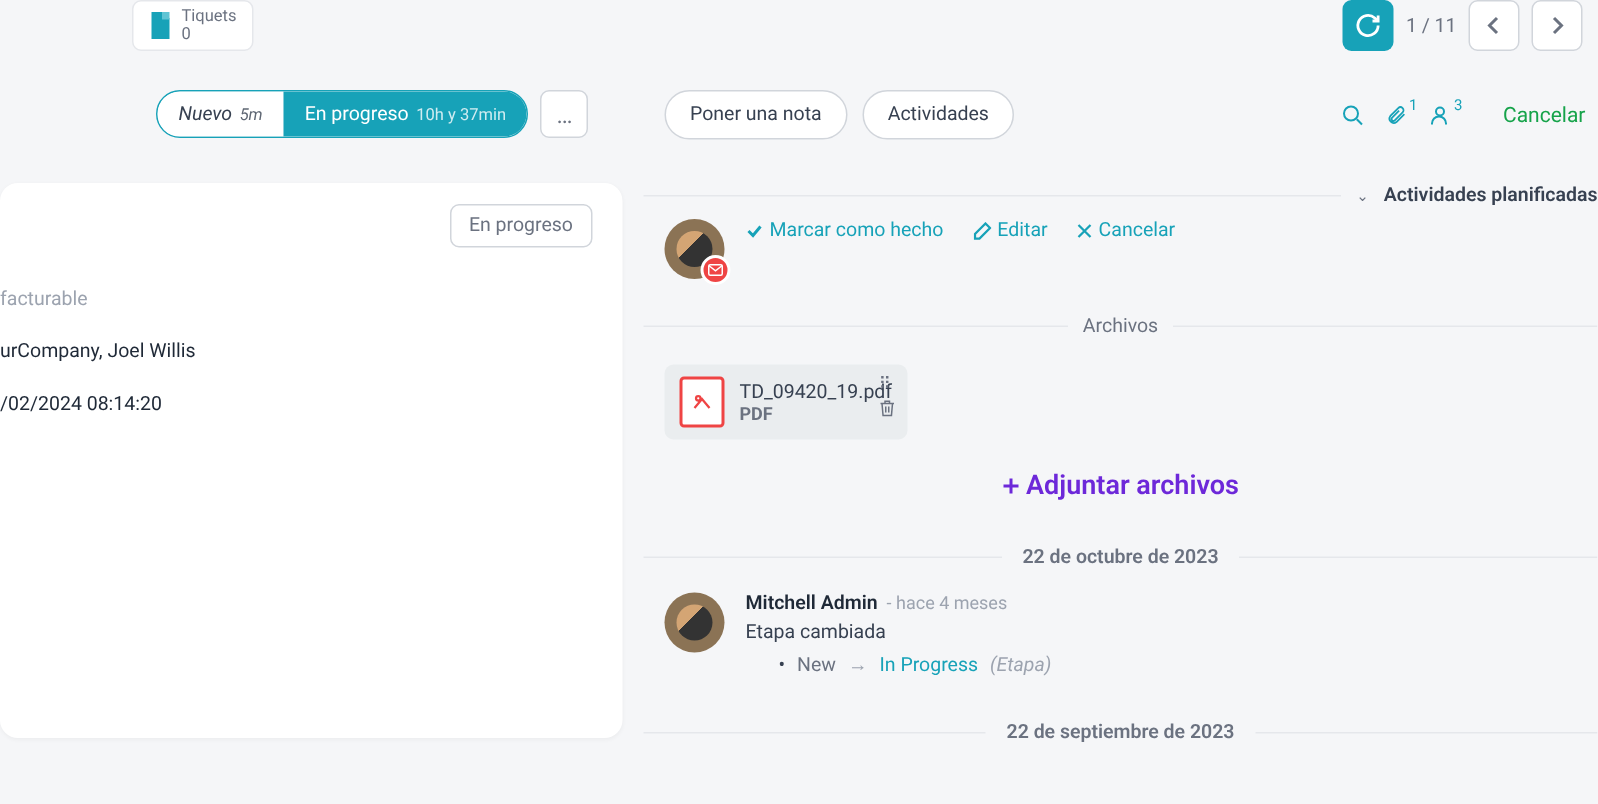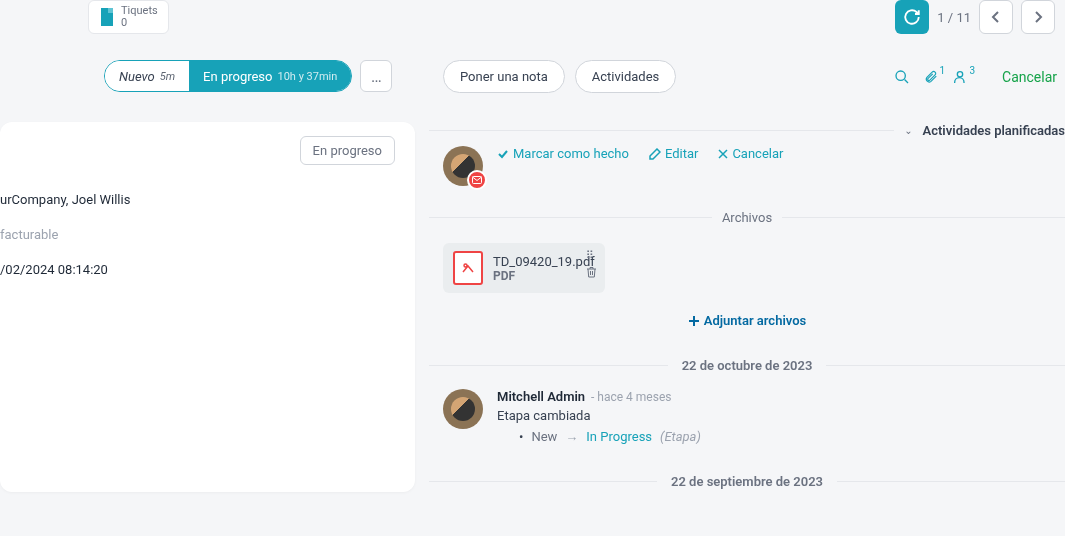--- a/index.html
+++ b/index.html
@@ -57,21 +57,21 @@
     .upload-ic { color: #17a2b8; border: 1px solid #17a2b8; border-radius: 3px; width: 16px; height: 16px; display: inline-flex; align-items: center; justify-content: center; font-size: 10px; cursor: pointer; }
     .activity-actions { display: flex; gap: 20px; color: #17a2b8; font-size: 13px; }
     .activity-actions span { cursor: pointer; display: flex; gap: 4px; align-items: center; }
     
     .file-chip { display: inline-flex; align-items: center; gap: 10px; background: #eaedef; border-radius: 6px; padding: 8px 10px; margin: 10px 0 10px 14px; position: relative; }
     .file-icon { width: 30px; height: 34px; border: 2px solid #ef4444; border-radius: 3px; display: flex; align-items: center; justify-content: center; color: #ef4444; font-size: 16px; background: #fff; }
     .file-meta { font-size: 13px; color: #374151; }
     .file-meta .sub { font-size: 12px; color: #6b7280; font-weight: bold; }
     .file-actions { position: absolute; right: 8px; top: 6px; display: flex; flex-direction: column; gap: 4px; color: #6b7280; font-size: 11px; cursor: pointer; }
     
-    .attach-link { text-align: center; color: #0369a1; font-size: 13px; font-weight: 600; cursor: pointer; margin: 10px 0 20px; display: flex; justify-content: center; gap: 4px; align-items: center; }
+    .attach-link { text-align: center; color: #6d28d9; font-size: 18px; font-weight: 600; cursor: pointer; margin: 10px 0 20px; display: flex; justify-content: center; gap: 4px; align-items: center; }
     
     .log-row { display: flex; gap: 14px; padding: 0 14px; margin-bottom: 20px; }
     .log-body { font-size: 13px; }
     .log-head { display: flex; gap: 6px; align-items: baseline; margin-bottom: 4px; }
     .log-author { font-weight: 600; color: #1f2937; }
     .log-time { color: #9ca3af; font-size: 12px; }
     .log-bullets { list-style: disc; margin-left: 22px; color: #6b7280; }
     .log-bullets li { display: flex; gap: 8px; align-items: center; }
     .log-bullets li::before { content: "•"; color: #374151; }
     .arrow { color: #9ca3af; }
@@ -133,22 +133,22 @@
           <span>En progreso</span>
           <span class="dur">10h y 37min</span>
         </div>
       </div>
       <div class="dots-btn">…</div>
     </div>
 
     <div class="left-card">
       <div class="chip">En progreso</div>
       <div class="left-content">
+        <div class="left-row muted">facturable</div>
         <div class="left-row">urCompany, Joel Willis</div>
-        <div class="left-row muted">facturable</div>
         <div class="left-row">/02/2024 08:14:20</div>
       </div>
     </div>
   </div>
 
   <div class="right">
     <div class="right-header">
       <div class="pill-btn outline">Poner una nota</div>
       <div class="pill-btn outline">Actividades</div>
       <div class="right-header-icons">

